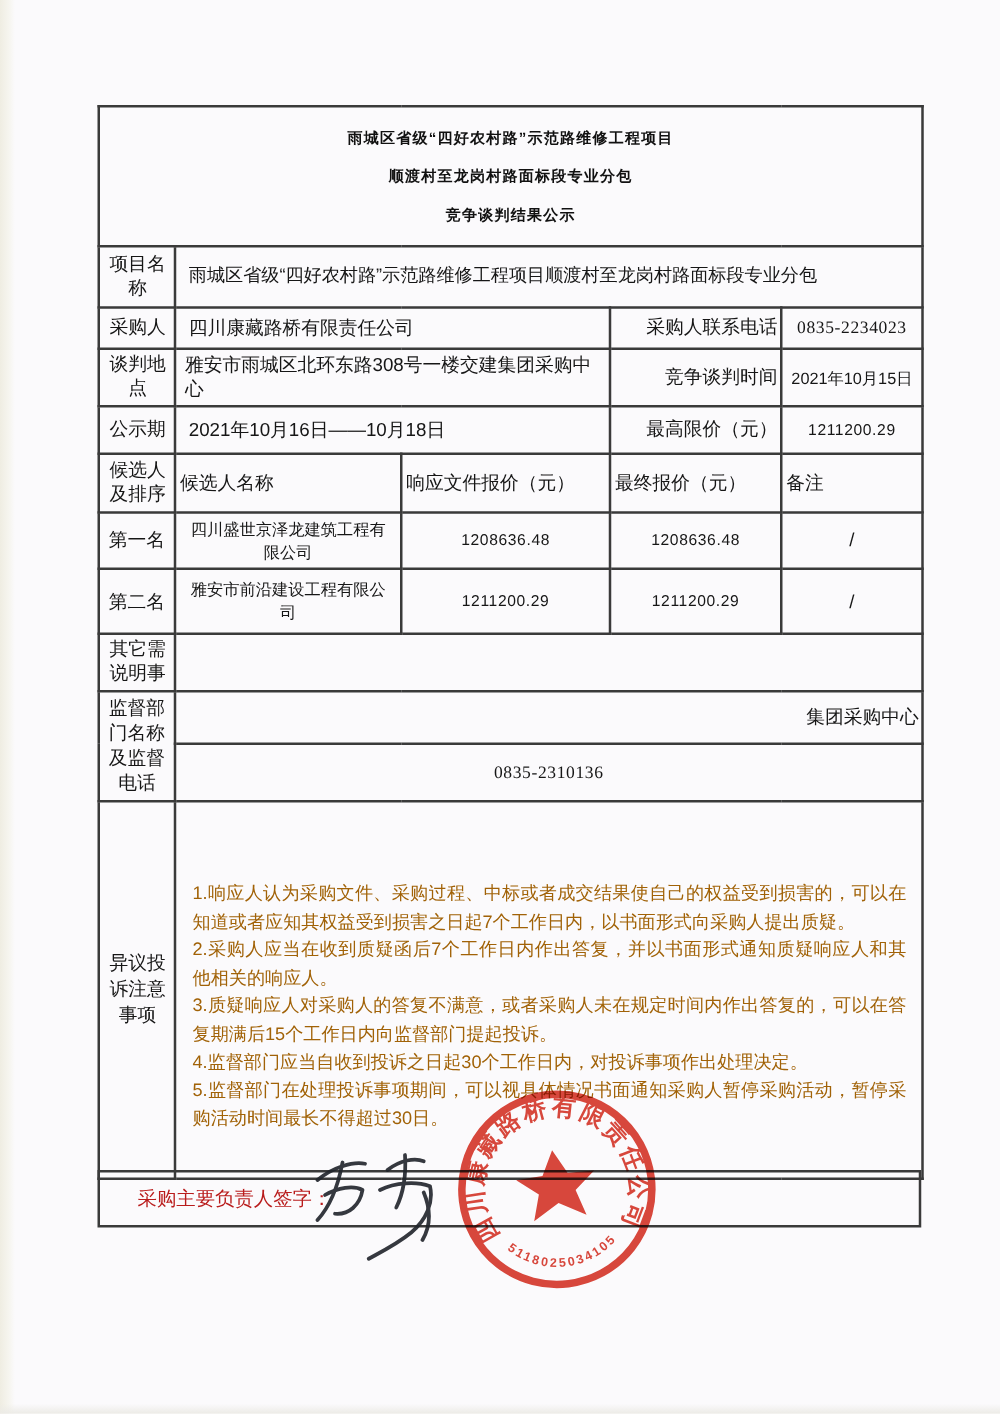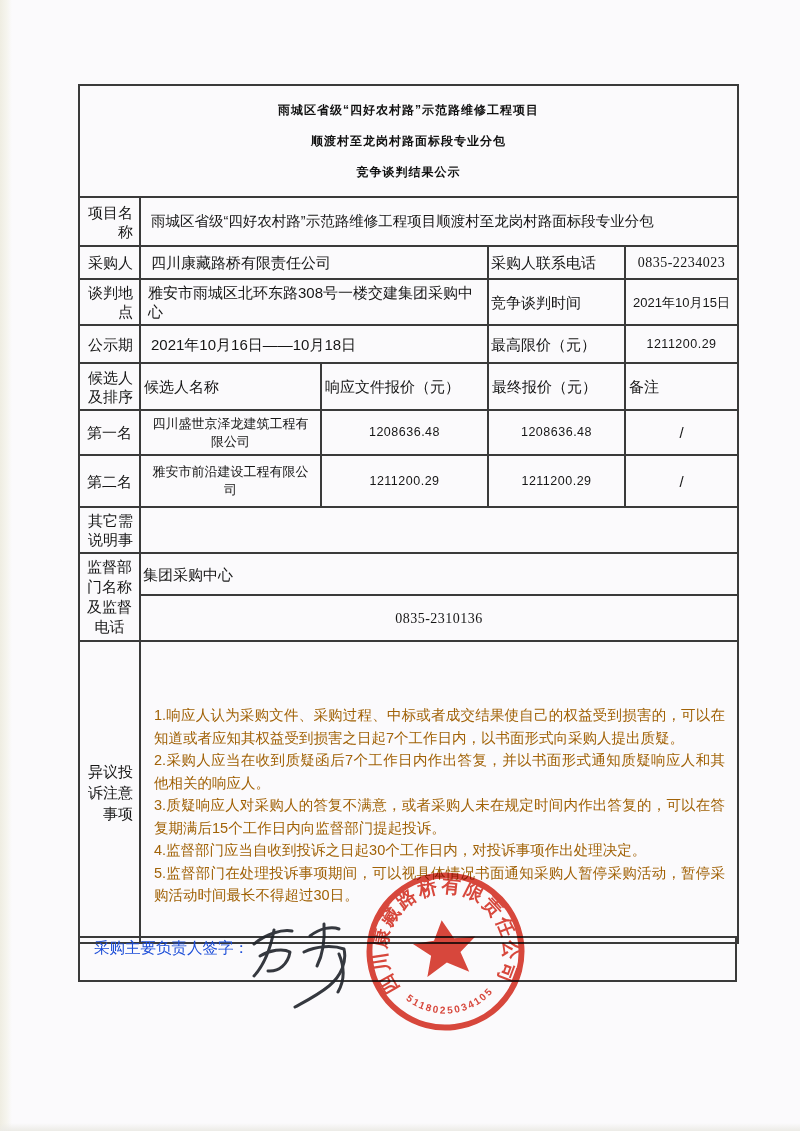--- a/index.html
+++ b/index.html
@@ -29,43 +29,43 @@
   .doc-table td {
     border:2px solid #3a3a3a;
     vertical-align:middle;
     font-size:15px;
     line-height:19px;
     color:#161616;
   }
   td.title-cell { text-align:center; vertical-align:middle; }
   .title-line { font-size:12px; font-weight:bold; line-height:31px; letter-spacing:1px; color:#111; }
 
-  td.lbl  { padding:3px 6px 3px 7px; text-align:right; }
+  td.lbl  { padding:3px 6px 3px 7px; text-align:center;font-family:Liberation Mono, monospace; }
   td.lblc { padding:3px 2px; text-align:center;margin-left:40px; }
   td.val  { padding:3px 6px 3px 10px; text-align:left; font-size:15px; }
-  td.ctr  { text-align:left; padding:3px 2px; }
+  td.ctr  { text-align:right; padding:3px 2px;font-family:Liberation Serif, serif; }
   td.num  { text-align:center; font-family:"Liberation Serif", serif; font-size:14px; letter-spacing:0.5px; }
   td.num-sm { text-align:center; font-family:Liberation Sans, sans-serif; font-size:12.5px; letter-spacing:0.5px; }
   td.date-cell { text-align:center; font-size:13px; padding:2px 1px; }
   td.head { text-align:left; font-size:15px; padding:2px 3px; }
   td.cand-name { text-align:center; font-size:13px; line-height:18px; padding:2px 6px; }
   td.remark { text-align:center; font-size:15px; }
   td.notice-cell {
     vertical-align:top;
     padding:62px 12px 8px 13px;
   }
   .notice-text { font-size:14.5px; line-height:22.5px; color:#a16207; text-align:justify; }
 
   .sign-box {
     position:absolute; left:78px; top:936px;
     width:659px; height:46px;
     border:2px solid #3a3a3a;
-    display:flex; align-items:flex-start;
-    padding-left:14px;
-    font-size:15.5px; color:#1d4ed8;
+    display:flex; align-items:center;
+    padding-left:30px;
+    font-size:15.5px; color:#b91c1c;
     background:transparent;
   }
 
   .signature-svg {
     position:absolute; left:238px; top:910px;
     width:140px; height:102px;
     pointer-events:none;
   }
 
   .seal-svg {

